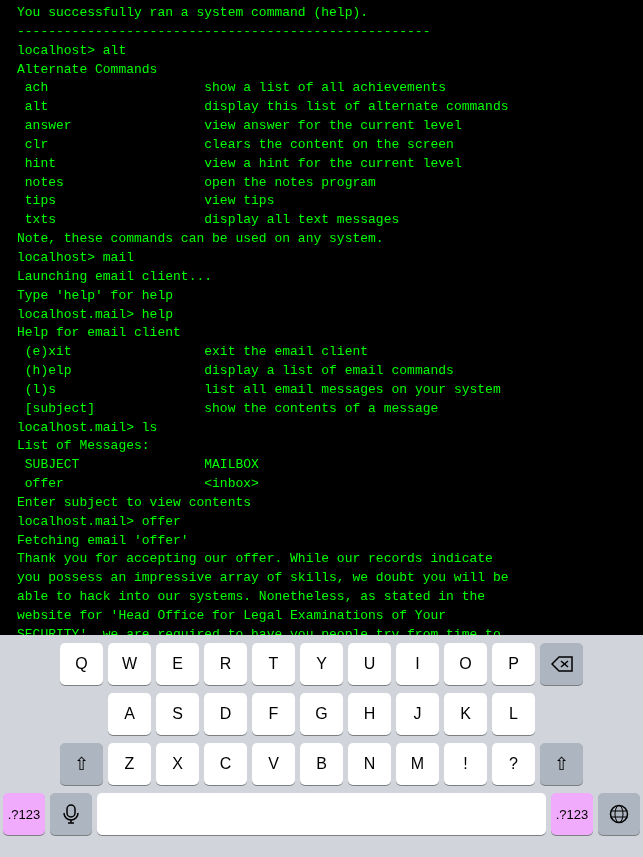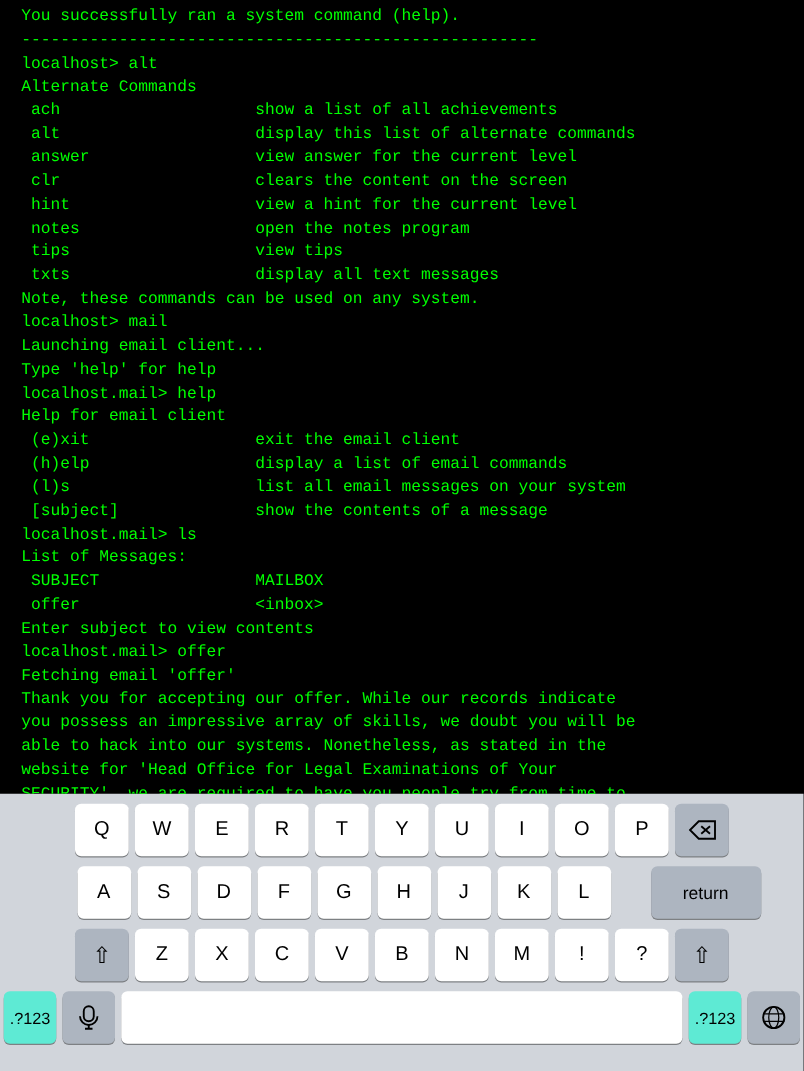--- a/index.html
+++ b/index.html
@@ -90,21 +90,21 @@
       width: 43px;
       background: #adb5c0;
     }
 
     .key-shift-arrow {
       font-size: 18px;
     }
 
     .key-123 {
       width: 42px;
-      background: #5eead4;
+      background: #f0abfc;
       font-size: 13px;
     }
 
     .key-mic {
       width: 42px;
       background: #adb5c0;
     }
 
     .key-space {
       flex: 1;
@@ -196,21 +196,20 @@
       <div class="key key-letter">A</div>
       <div class="key key-letter">S</div>
       <div class="key key-letter">D</div>
       <div class="key key-letter">F</div>
       <div class="key key-letter">G</div>
       <div class="key key-letter">H</div>
       <div class="key key-letter">J</div>
       <div class="key key-letter">K</div>
       <div class="key key-letter">L</div>
       <div style="width: 22px;"></div>
-      <div class="key key-return key-special">return</div>
     </div>
   <div class="kb-row">
 
   <div class="key key-shift key-special">
         <span class="key-shift-arrow">⇧</span>
       </div>
       <div class="key key-letter">Z</div>
       <div class="key key-letter">X</div>
       <div class="key key-letter">C</div>
       <div class="key key-letter">V</div>

